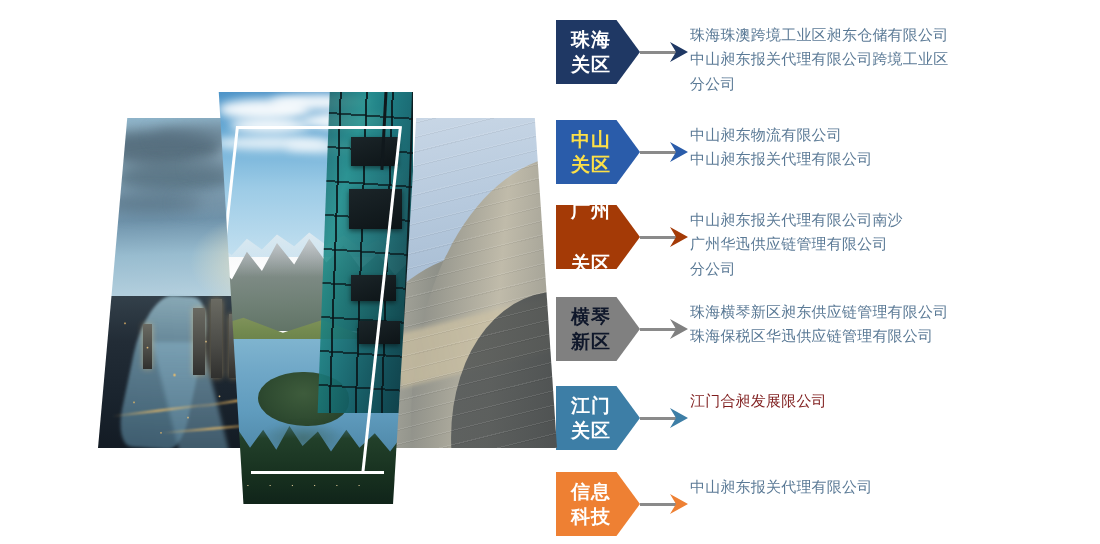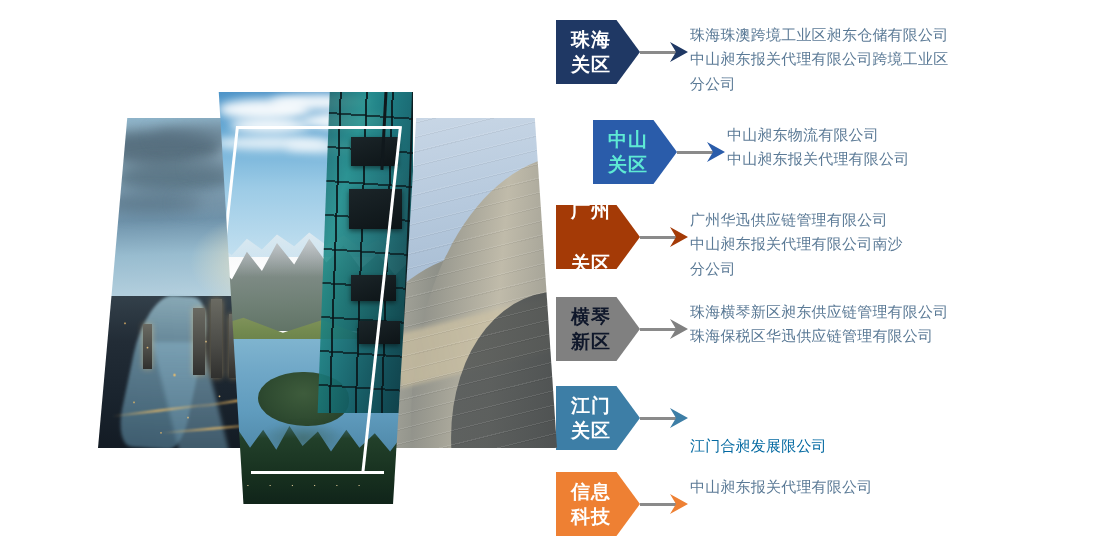--- a/index.html
+++ b/index.html
@@ -496,21 +496,21 @@
           </svg>
       </div>
       <div class="desc" style="color: rgb(91, 122, 150);">
         <span class="desc-line">珠海珠澳跨境工业区昶东仓储有限公司</span>
         <span class="desc-line">中山昶东报关代理有限公司跨境工业区</span>
         <span class="desc-line">分公司</span>
       </div>
     </div>
 
     <div class="row row-1">
-      <div class="badge" style="background: rgb(42, 92, 170); color: #5eead4; margin-left: 37px;">
+      <div class="badge" style="background: rgb(42, 92, 170); color: #fde047;">
         <span class="badge-line">中山</span>
         <span class="badge-line">关区</span>
       </div>
       <div class="connector">
         <div class="conn-line" style="background: rgb(138, 138, 138);"></div>
         <svg class="conn-head" viewBox="0 0 18 24">
             <path d="M0 2 L18 12 L0 22 L6 12 Z" fill="#2A5CAA"></path>
           </svg>
       </div>
       <div class="desc" style="color: rgb(91, 122, 150);">
@@ -524,22 +524,22 @@
         <span class="badge-line">广州</span>
         <span class="badge-line">关区</span>
       </div>
       <div class="connector">
         <div class="conn-line" style="background: rgb(138, 138, 138);"></div>
         <svg class="conn-head" viewBox="0 0 18 24">
             <path d="M0 2 L18 12 L0 22 L6 12 Z" fill="#A43A06"></path>
           </svg>
       </div>
       <div class="desc" style="color: rgb(91, 122, 150);">
+        <span class="desc-line">中山昶东报关代理有限公司南沙</span>
         <span class="desc-line">广州华迅供应链管理有限公司</span>
-        <span class="desc-line">中山昶东报关代理有限公司南沙</span>
         <span class="desc-line">分公司</span>
       </div>
     </div>
 
     <div class="row row-3">
       <div class="badge" style="background: rgb(128, 128, 128); color: #0f172a;">
         <span class="badge-line">横琴</span>
         <span class="badge-line">新区</span>
       </div>
       <div class="connector">
@@ -558,21 +558,21 @@
       <div class="badge" style="background: rgb(61, 126, 166); color: rgb(255, 255, 255);">
         <span class="badge-line">江门</span>
         <span class="badge-line">关区</span>
       </div>
       <div class="connector">
         <div class="conn-line" style="background: rgb(138, 138, 138);"></div>
         <svg class="conn-head" viewBox="0 0 18 24">
             <path d="M0 2 L18 12 L0 22 L6 12 Z" fill="#3D7EA6"></path>
           </svg>
       </div>
-      <div class="desc" style="color: #0369a1; margin-top: 45px;">
+      <div class="desc" style="color: #7f1d1d;">
         <span class="desc-line">江门合昶发展限公司</span>
       </div>
     </div>
 
     <div class="row row-5">
       <div class="badge" style="background: rgb(238, 128, 51); color: rgb(255, 255, 255);">
         <span class="badge-line">信息</span>
         <span class="badge-line">科技</span>
       </div>
       <div class="connector">

